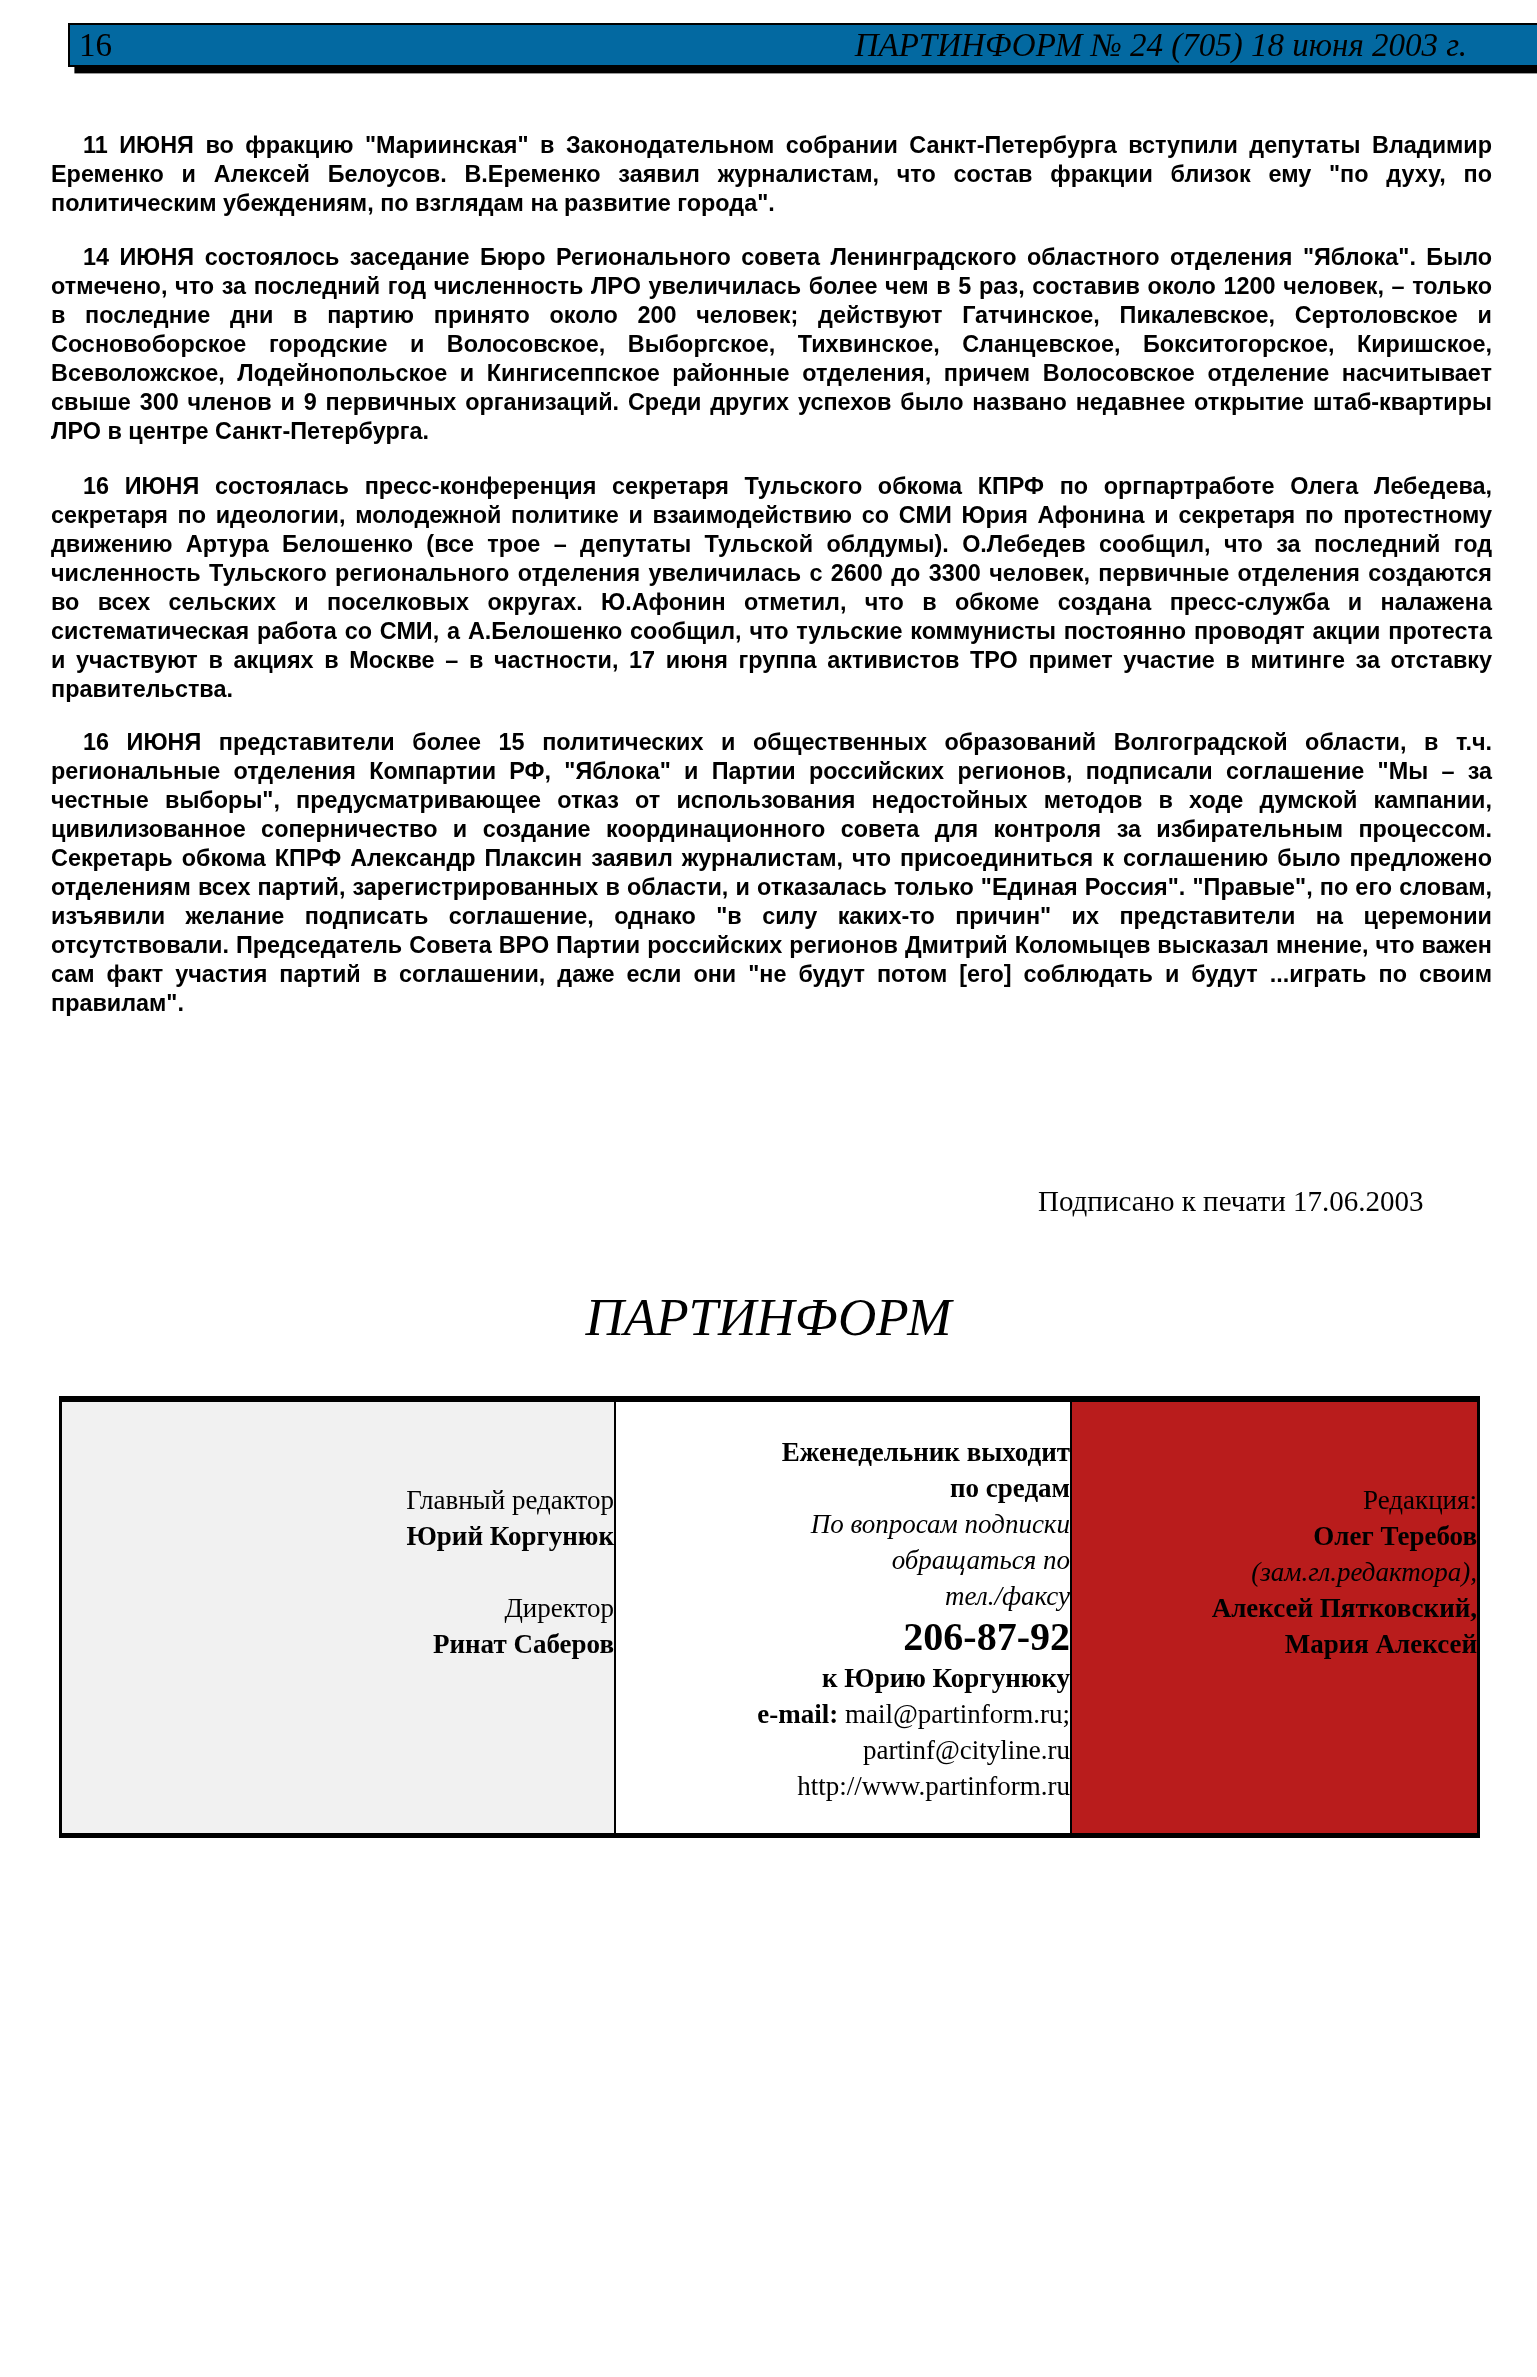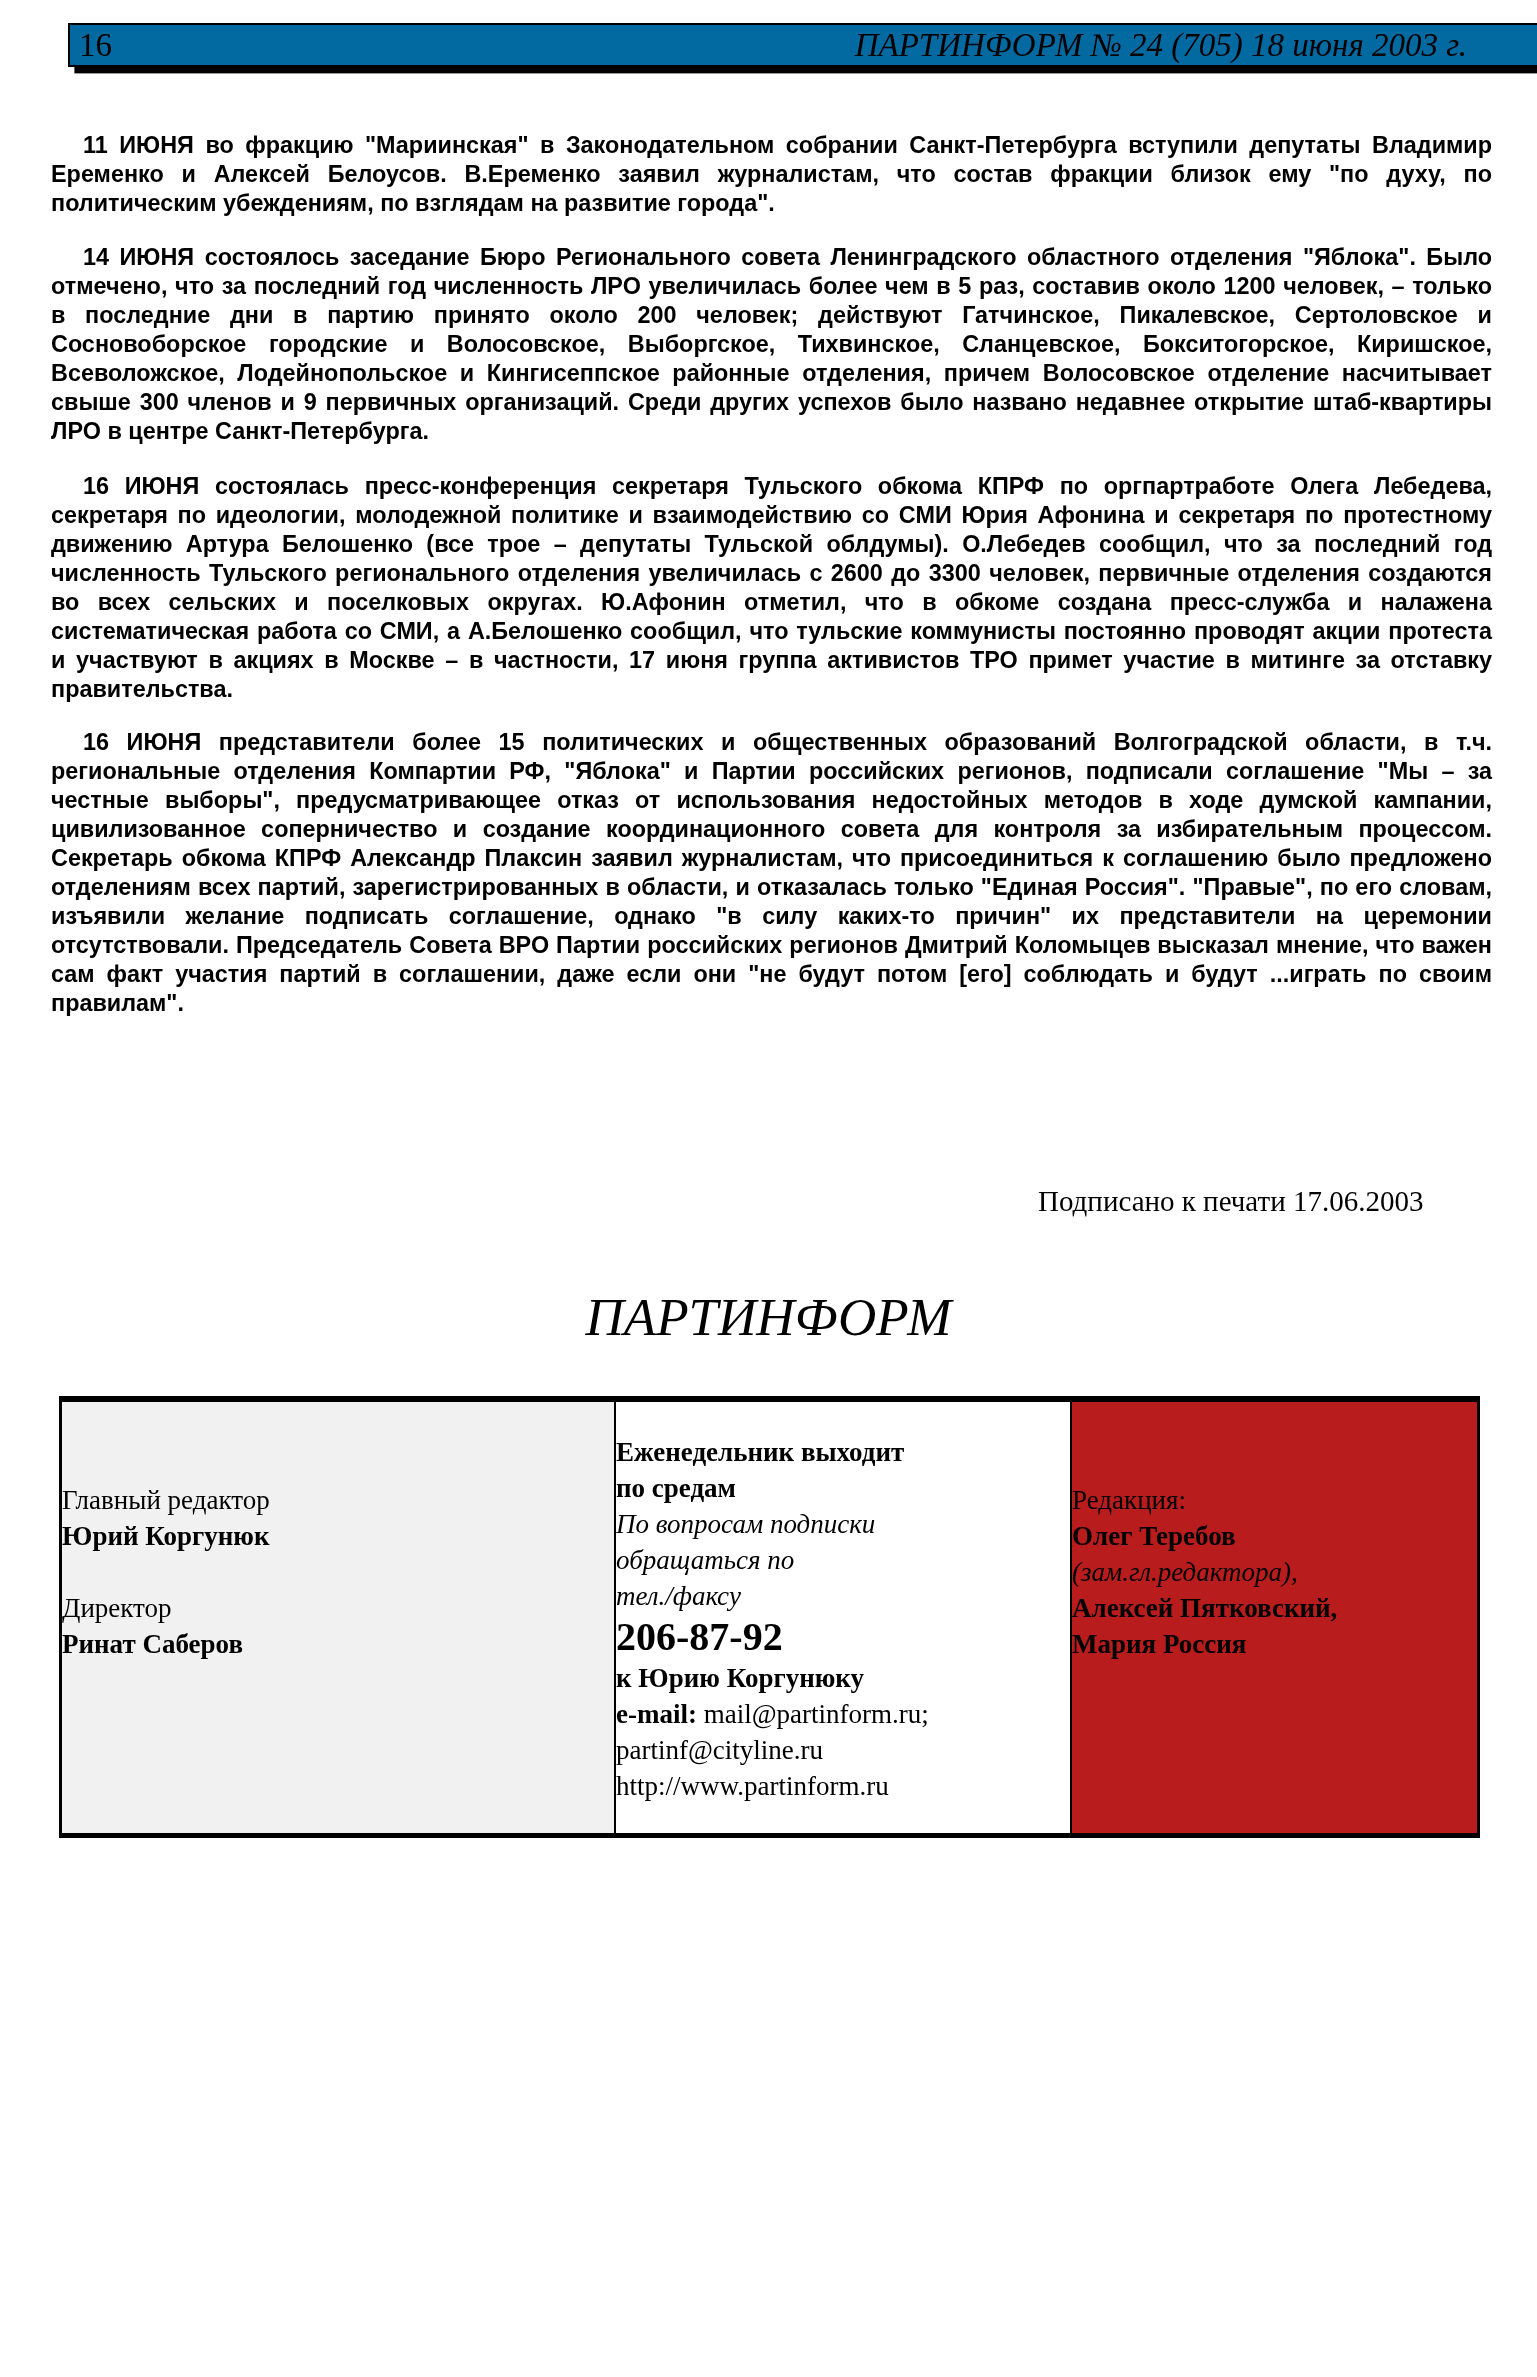--- a/index.html
+++ b/index.html
@@ -24,21 +24,21 @@
   .masthead {
     position: absolute; left: 0; width: 1537px; top: 1287px; text-align: center;
     font-family: "Liberation Serif", serif; font-style: italic; font-weight: normal; font-size: 53px;
   }
   .imprint {
     position: absolute; left: 59px; top: 1396px; width: 1421px; height: 442px;
     border-top: 6.4px solid #000; border-left: 3.8px solid #000; border-right: 3.8px solid #000; border-bottom: 5.1px solid #000;
     display: flex; box-sizing: border-box;
   }
   .cell {
-    box-sizing: border-box; height: 100%; text-align: left;
+    box-sizing: border-box; height: 100%; text-align: right;
     font-family: "Liberation Serif", serif; font-size: 27px; line-height: 36px;
   }
   .cell.left { width: 554px; background: #f1f1f1; border-right: 2.6px solid #000; padding-top: 80px; }
   .cell.mid { width: 456px; background: #ffffff; border-right: 2.6px solid #000; padding-top: 32px; }
   .cell.right { flex: 1; background: #b91c1c; padding-top: 80px; }
   .b { font-weight: bold; }
   .i { font-style: italic; }
   .gap { height: 36px; }
   .phone { font-weight: bold; font-size: 40px; line-height: 46px; }
 </style>
@@ -80,16 +80,16 @@
     <div class="b">к Юрию Коргунюку</div>
     <div><span class="b">e-mail:</span> <span>mail@partinform.ru;</span></div>
     <div>partinf@cityline.ru</div>
     <div>http://www.partinform.ru</div>
   </div>
   <div class="cell right">
     <div>Редакция:</div>
     <div class="b">Олег Теребов</div>
     <div class="i">(зам.гл.редактора),</div>
     <div class="b">Алексей Пятковский,</div>
-    <div class="b">Мария Россия</div>
+    <div class="b">Мария Алексей</div>
   </div>
 </div>
 
 
 </body></html>

